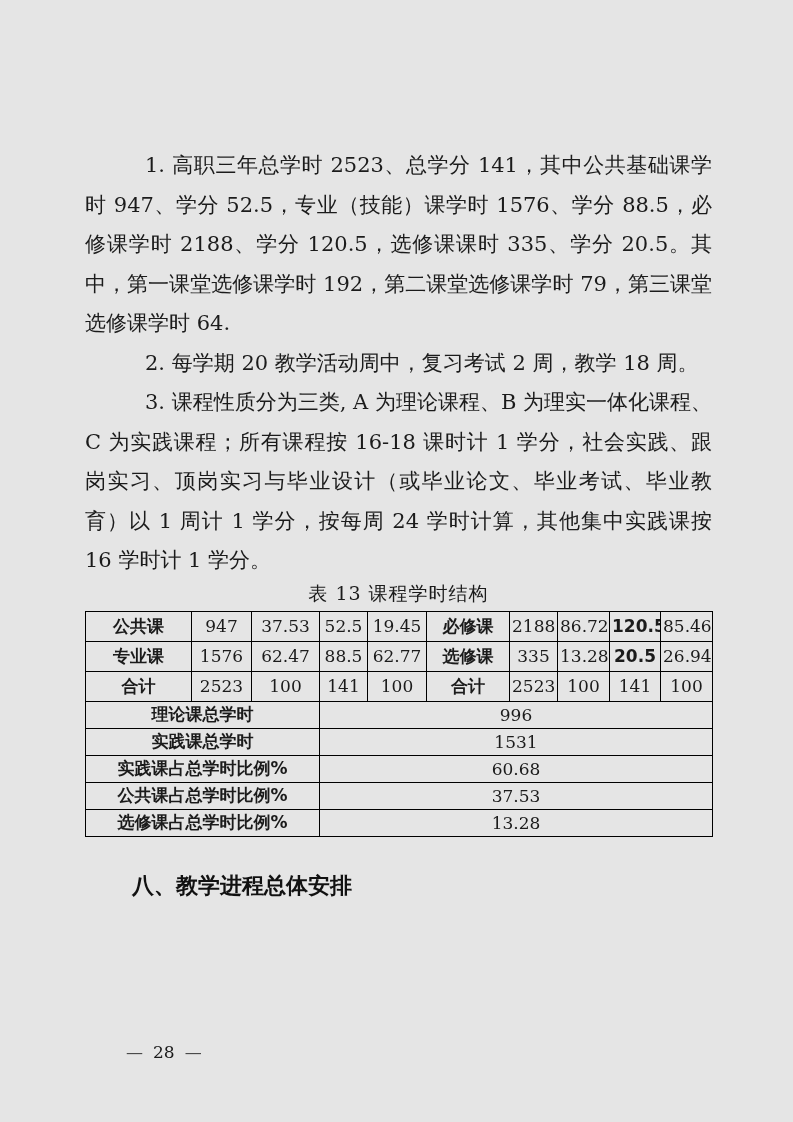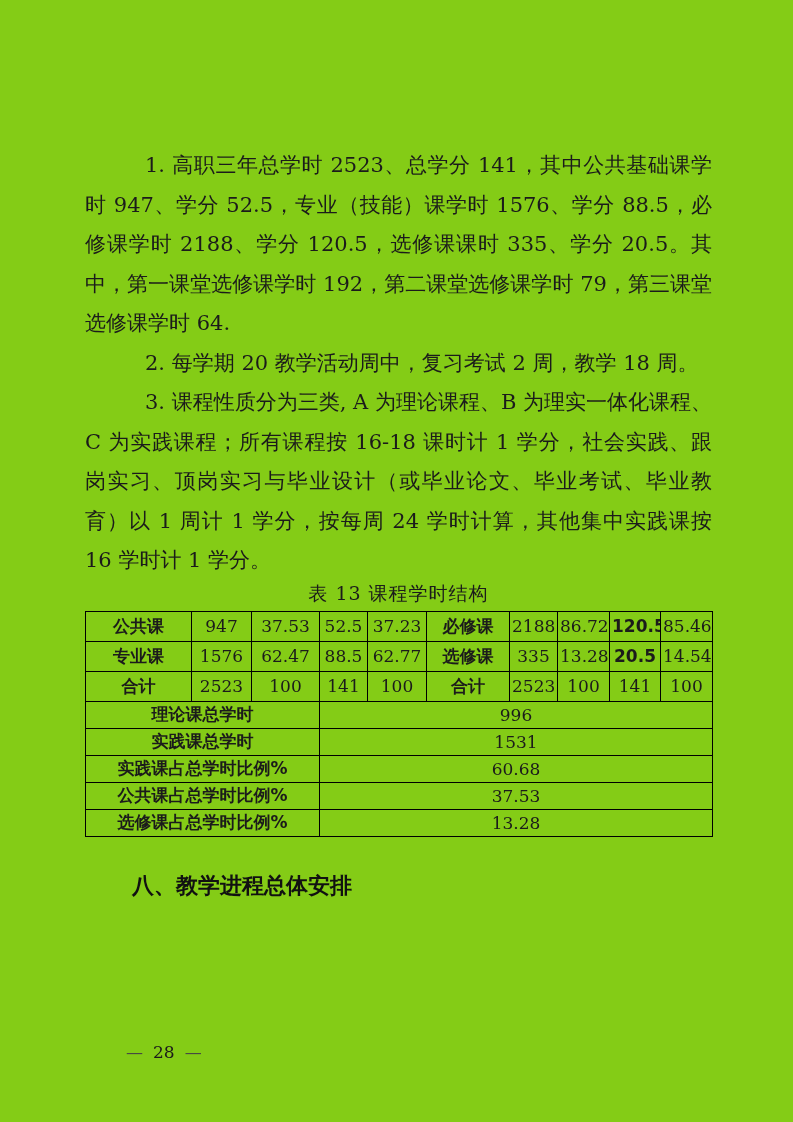--- a/index.html
+++ b/index.html
@@ -1,21 +1,21 @@
 <!DOCTYPE html>
 <html><head>
 <meta charset="utf-8">
 <style>
   * { margin: 0; padding: 0; box-sizing: border-box; }
   html, body { background: #ffffff; }
   .page {
     position: relative;
     width: 793px;
     height: 1122px;
-    background: #84cc16;
+    background: #e5e5e5;
     color: #1b1b1b;
     font-family: "DejaVu Serif", "Liberation Serif", serif;
     overflow: hidden;
   }
   .content {
     position: absolute;
     left: 85px;
     top: 146px;
     width: 627px;
   }
@@ -128,38 +128,38 @@
           <col style="width:52px">
           <col style="width:51px">
           <col style="width:52px">
       </colgroup>
       <tbody>
       <tr class="data-row">
         <td class="lbl">公共课</td>
         <td>947</td>
         <td>37.53</td>
         <td>52.5</td>
-        <td>37.23</td>
+        <td>19.45</td>
         <td class="lbl">必修课</td>
         <td>2188</td>
         <td>86.72</td>
         <td class="num-alt">120.5</td>
         <td>85.46</td>
       </tr>
       <tr class="data-row">
         <td class="lbl">专业课</td>
         <td>1576</td>
         <td>62.47</td>
         <td>88.5</td>
         <td>62.77</td>
         <td class="lbl">选修课</td>
         <td>335</td>
         <td>13.28</td>
         <td class="num-alt">20.5</td>
-        <td>14.54</td>
+        <td>26.94</td>
       </tr>
       <tr class="data-row">
         <td class="lbl">合计</td>
         <td>2523</td>
         <td>100</td>
         <td class="num-small">141</td>
         <td>100</td>
         <td class="lbl">合计</td>
         <td>2523</td>
         <td>100</td>

